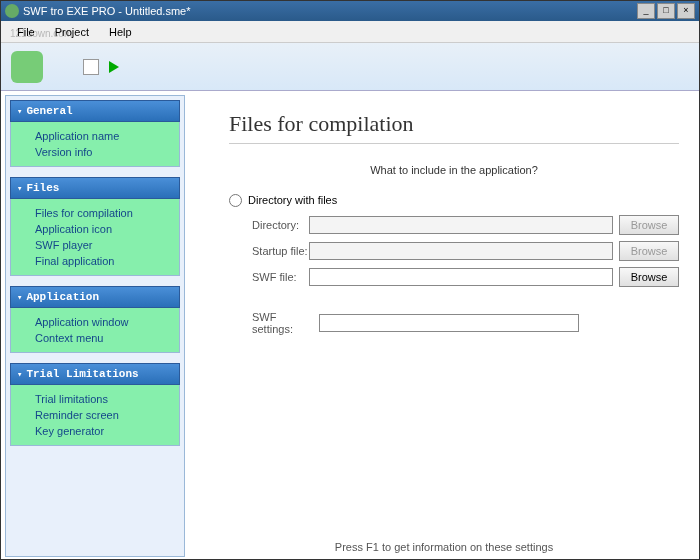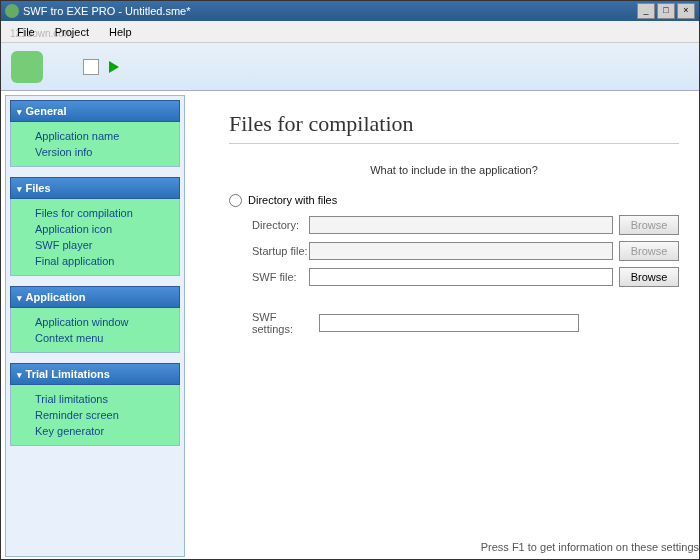--- a/index.html
+++ b/index.html
@@ -11,36 +11,36 @@
 .winbtn { width: 18px; height: 16px; background: #d0d0d0; border: 1px solid #888; font-size: 9px; text-align: center; line-height: 12px; cursor: pointer; color: #000; }
 .menubar { height: 22px; background: #f0f0f0; border-bottom: 1px solid #ccc; display: flex; align-items: center; padding: 0 8px; gap: 4px; }
 .menu-item { padding: 2px 8px; cursor: pointer; }
 .toolbar { height: 48px; background: linear-gradient(#e8f0f8, #d8e8f8); border-bottom: 1px solid #aac; display: flex; align-items: center; padding: 0 10px; gap: 10px; }
 .tbicon { width: 32px; height: 32px; background: #7c7; border-radius: 6px; cursor: pointer; position: relative; }
 .tbicon2 { width: 16px; height: 16px; background: #fff; border: 1px solid #999; cursor: pointer; }
 .tbplay { width: 0; height: 0; border-left: 10px solid #0a0; border-top: 6px solid transparent; border-bottom: 6px solid transparent; cursor: pointer; }
 .content { display: flex; height: 470px; }
 .sidebar { width: 180px; background: #e8f0fb; border: 1px solid #9ab8d8; margin: 4px; padding: 4px; overflow-y: auto; }
 .panel { margin-bottom: 10px; }
-.panel-header { background: linear-gradient(#4a8fd8, #2a6fb8); color: #fff; font-weight: bold; padding: 4px 6px; border: 1px solid #2a5a9a; display: flex; align-items: flex-end; cursor: pointer; }
+.panel-header { background: linear-gradient(#4a8fd8, #2a6fb8); color: #fff; font-weight: bold; padding: 4px 6px; border: 1px solid #2a5a9a; display: flex; align-items: flex-end; cursor: pointer; font-family: Liberation Mono, monospace; }
 .panel-header::before { content: "▾"; margin-right: 4px; font-size: 9px; }
 .panel-body { background: #86efac; border: 1px solid #9ab8d8; border-top: none; padding: 6px 24px; }
 .panel-link { color: #14478a; padding: 2px 0; cursor: pointer; }
 .main { flex: 1; padding: 20px 20px 0 40px; position: relative; }
 .main h1 { font-family: Georgia, serif; font-size: 22px; font-weight: normal; color: #333; border-bottom: 1px solid #ccc; padding-bottom: 6px; margin-bottom: 20px; }
 .subhead { text-align: center; margin-bottom: 18px; color: #333; }
 .form-row { display: flex; align-items: center; margin: 6px 0; }
 .form-label { width: 80px; color: #555; padding-left: 23px; }
 .form-input { flex: 1; height: 18px; border: 1px solid #888; padding: 1px 3px; font-size: 11px; background: #fff; }
 .form-input:disabled { background: #f4f4f4; color: #888; }
 .browse-btn { width: 60px; height: 20px; margin-left: 6px; background: linear-gradient(#f8f8f8,#e0e0e0); border: 1px solid #888; font-size: 11px; cursor: pointer; }
 .browse-btn:disabled { color: #999; cursor: default; }
 .radio-row { display: flex; margin: 8px 0; }
 .radio-row input { margin-right: 6px; }
-.footer-hint { position: absolute; bottom: 8px; left: 0; right: 0; text-align: right; color: #555; }
+.footer-hint { position: absolute; bottom: 8px; left: 0; right: 0; text-align: center; color: #555; }
 .watermark { position: absolute; top: 28px; left: 10px; font-size: 10px; color: rgba(0,0,0,0.25); z-index: 5; }
 </style>
 </head>
 <body>
 
 <div class="titlebar">
   <div class="titlebar-icon"></div>
   <div class="titlebar-text">SWF   tro EXE PRO - Untitled.sme*</div>
   <div class="winbtns">
     <div class="winbtn">_</div>

